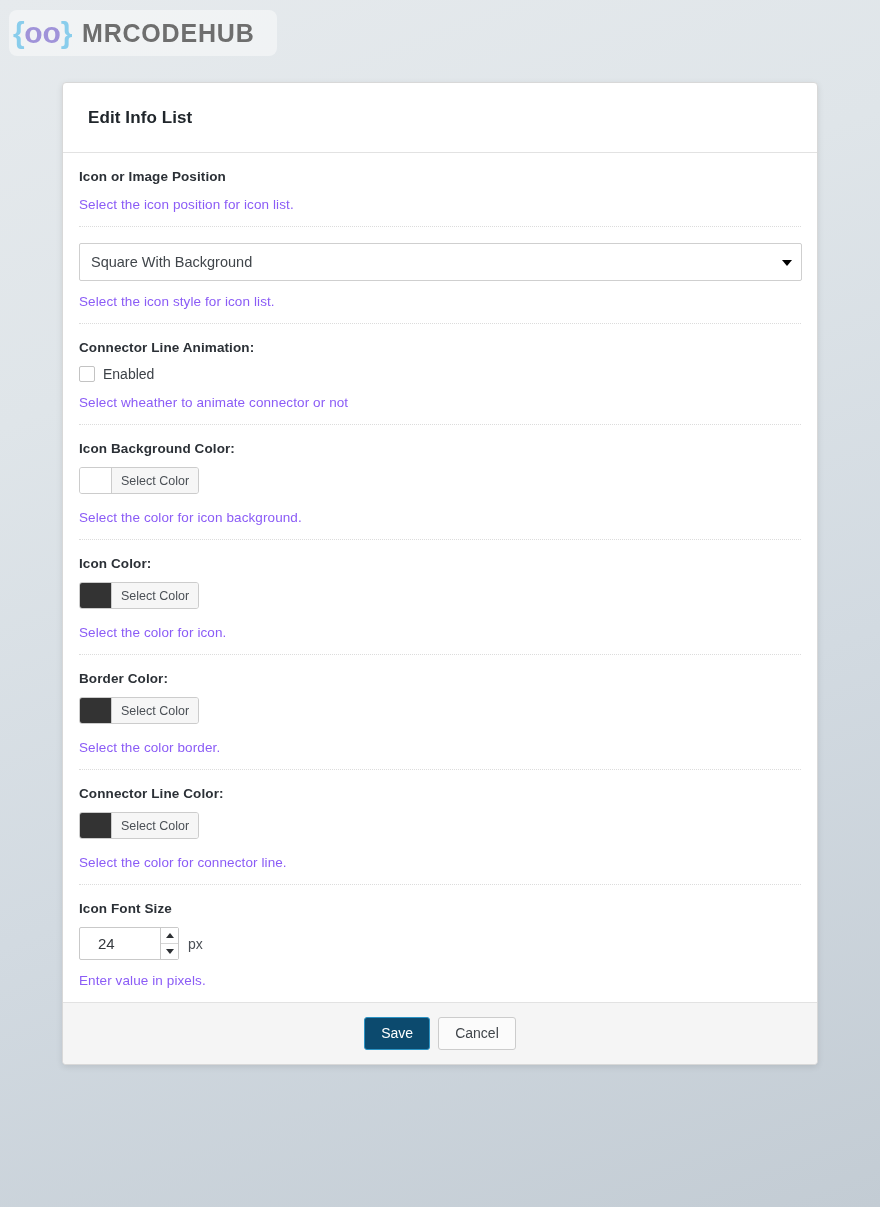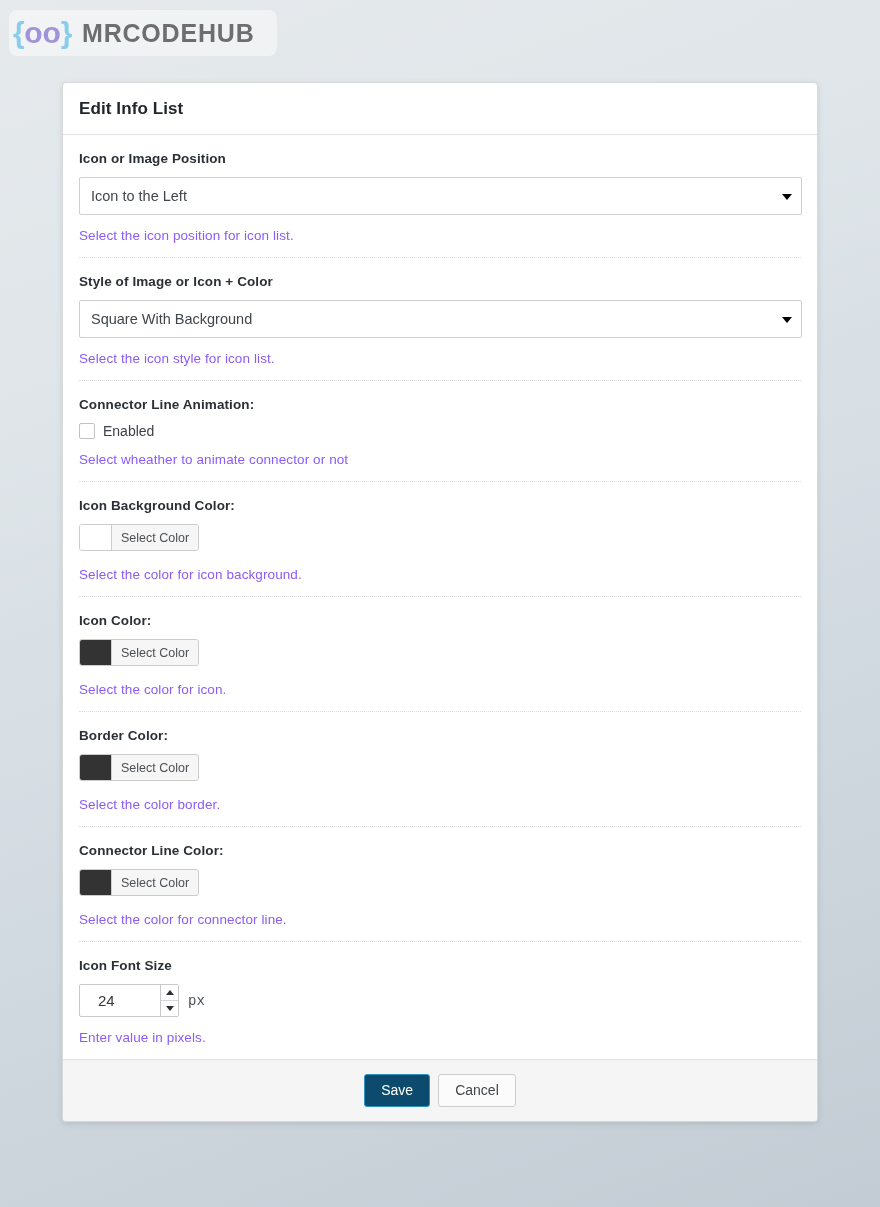--- a/index.html
+++ b/index.html
@@ -55,21 +55,21 @@
     background: #ffffff;
     border: 1px solid #d8d8d8;
     border-radius: 4px;
     box-shadow: 0 2px 6px rgba(0,0,0,0.10);
   }
   #card-header {
     padding: 16px 16px 15px 16px;
     border-bottom: 1px solid #e2e2e2;
   }
   #card-title {
-    margin: 0;
+    margin: 9px;
     font-size: 17px;
     font-weight: 700;
     color: #20262b;
     letter-spacing: 0.1px;
   }
   #card-body { padding: 0 16px; }
 
   .field {
     padding: 16px 0 14px 0;
     border-bottom: 1px dotted #dcdcdc;
@@ -204,21 +204,20 @@
   }
   .tri-down {
     width: 0; height: 0;
     border-left: 4px solid transparent;
     border-right: 4px solid transparent;
     border-top: 5px solid #2d3034;
   }
   .unit {
     font-size: 14px;
     color: #4b5056;
-    font-family: Liberation Mono, monospace;
   }
 
   
   #card-footer {
     border-top: 1px solid #e2e2e2;
     background: #f5f5f5;
     padding: 14px 16px;
     display: flex;
     justify-content: center;
     gap: 8px;
@@ -257,29 +256,24 @@
 <div id="card">
 
   <div id="card-header">
     <h1 id="card-title">Edit Info List</h1>
   </div>
 
   <div id="card-body">
 
     <div class="field">
       <span class="field-label">Icon or Image Position</span>
-      <div class="select-wrap">
-        <div class="select-box">Icon to the Left</div>
-        <span class="select-arrow"></span>
-      </div>
       <span class="field-help">Select the icon position for icon list.</span>
     </div>
 
     <div class="field">
-      <span class="field-label">Style of Image or Icon + Color</span>
       <div class="select-wrap">
         <div class="select-box">Square With Background</div>
         <span class="select-arrow"></span>
       </div>
       <span class="field-help">Select the icon style for icon list.</span>
     </div>
 
     <div class="field">
       <span class="field-label">Connector Line Animation:</span>
       <div class="check-row">

